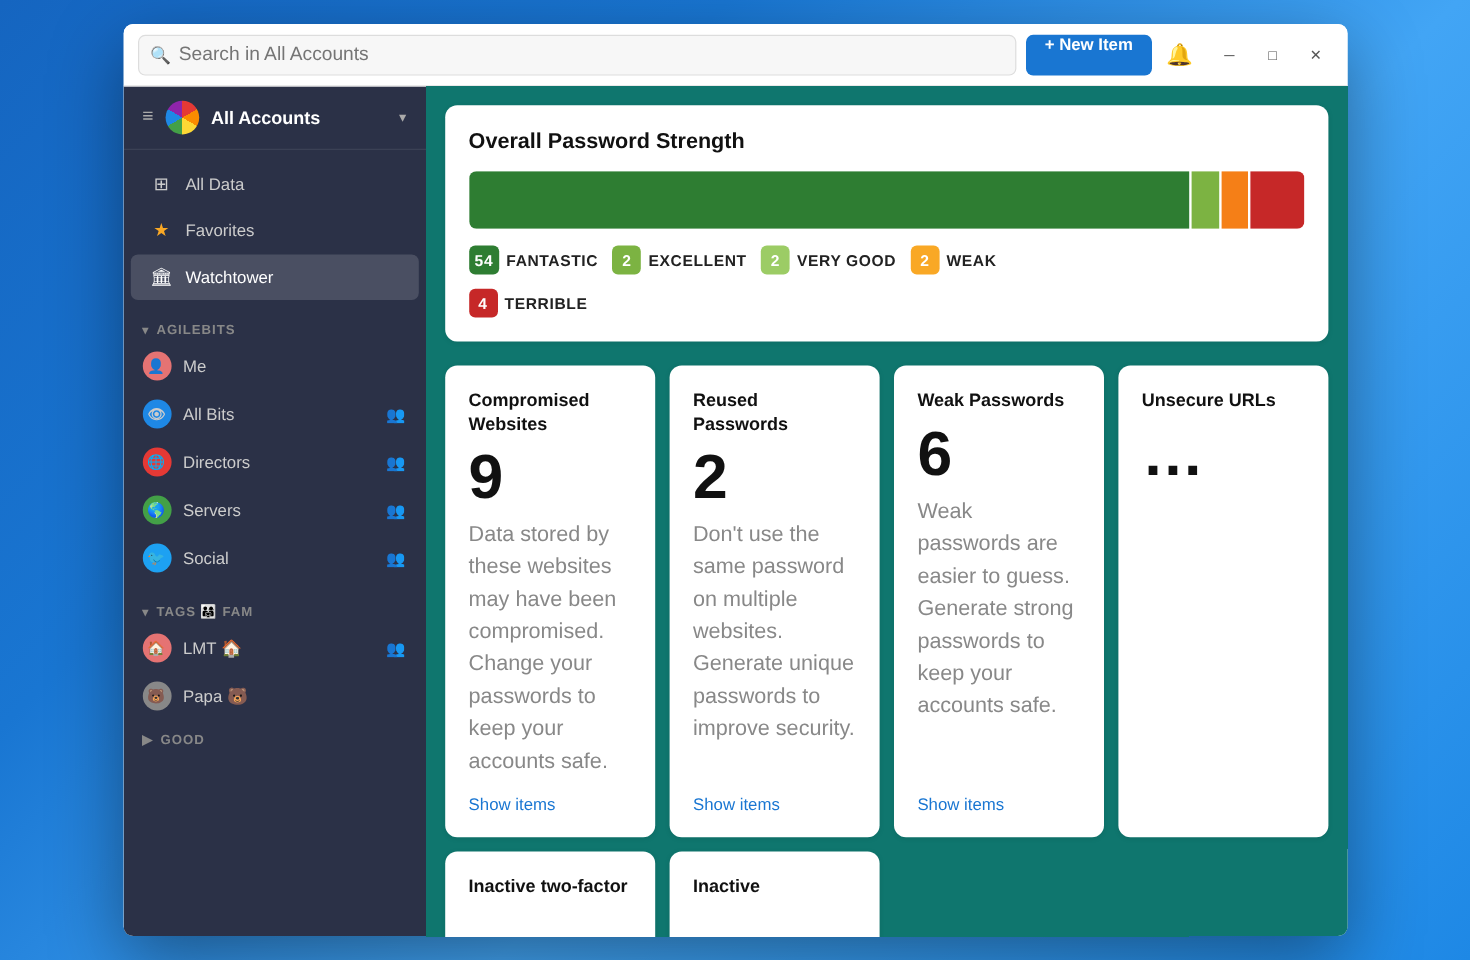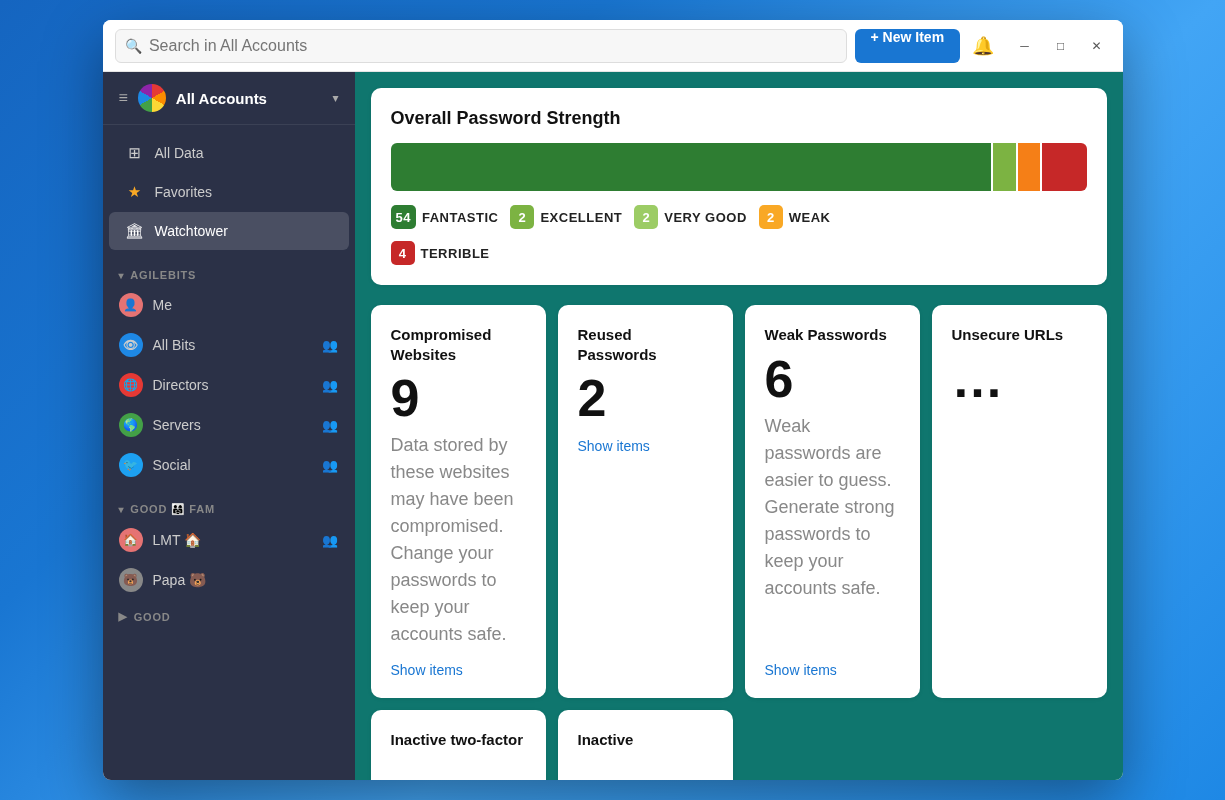--- a/index.html
+++ b/index.html
@@ -389,21 +389,21 @@
         </div>
         <div class="vault-item">
           <div class="vault-avatar" style="background:#1da1f2;">🐦</div>
           <span class="vault-name">Social</span>
           <span class="vault-share-icon">👥</span>
         </div>
       </div>
 
       <div class="section-header" style="margin-top:8px;">
         <span class="chevron">▾</span>
-        <span>GOOD 👨‍👩‍👧 FAM</span>
+        <span>TAGS 👨‍👩‍👧 FAM</span>
       </div>
 
       <div>
         <div class="vault-item">
           <div class="vault-avatar" style="background:#e57373;">🏠</div>
           <span class="vault-name">LMT 🏠</span>
           <span class="vault-share-icon">👥</span>
         </div>
         <div class="vault-item">
           <div class="vault-avatar" style="background:#888;">🐻</div>
@@ -457,20 +457,21 @@
         <div class="info-card">
           <div class="card-title">Compromised Websites</div>
           <div class="card-count">9</div>
           <div class="card-desc">Data stored by these websites may have been compromised. Change your passwords to keep your accounts safe.</div>
           <a class="show-items-link">Show items</a>
         </div>
 
         <div class="info-card">
           <div class="card-title">Reused Passwords</div>
           <div class="card-count">2</div>
+          <div class="card-desc">Don't use the same password on multiple websites. Generate unique passwords to improve security.</div>
           <a class="show-items-link">Show items</a>
         </div>
 
         <div class="info-card">
           <div class="card-title">Weak Passwords</div>
           <div class="card-count">6</div>
           <div class="card-desc">Weak passwords are easier to guess. Generate strong passwords to keep your accounts safe.</div>
           <a class="show-items-link">Show items</a>
         </div>
 

